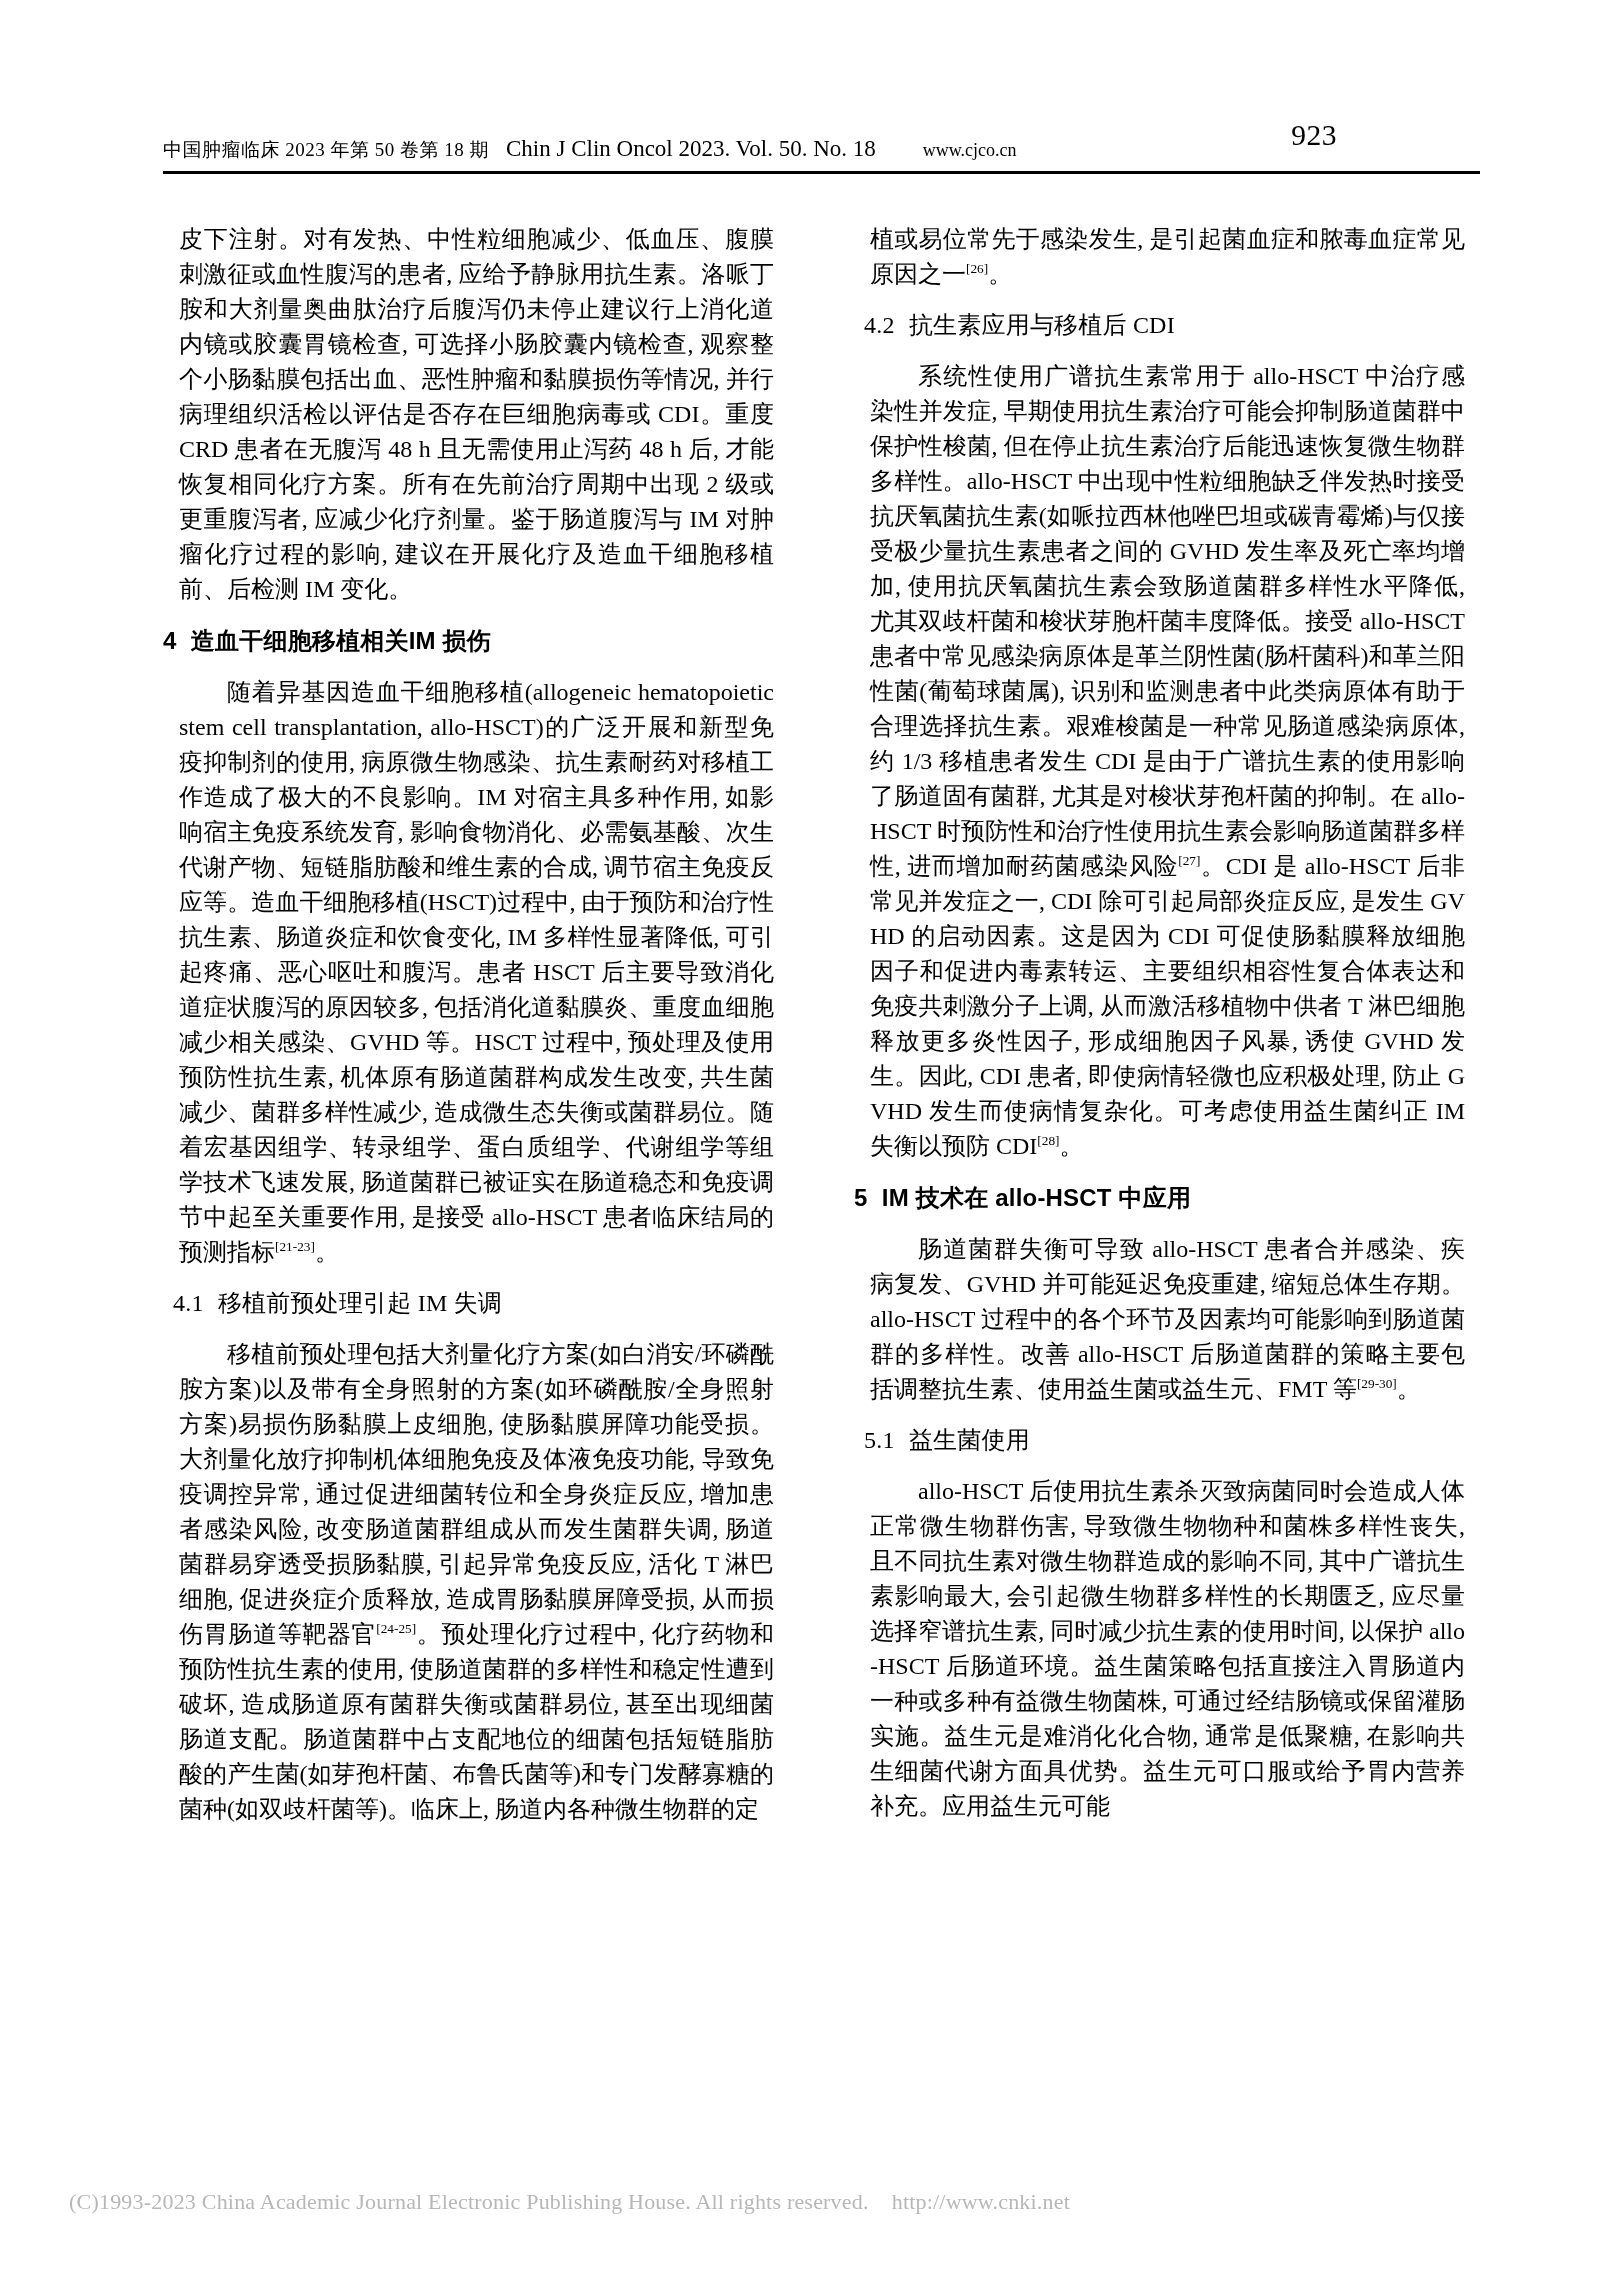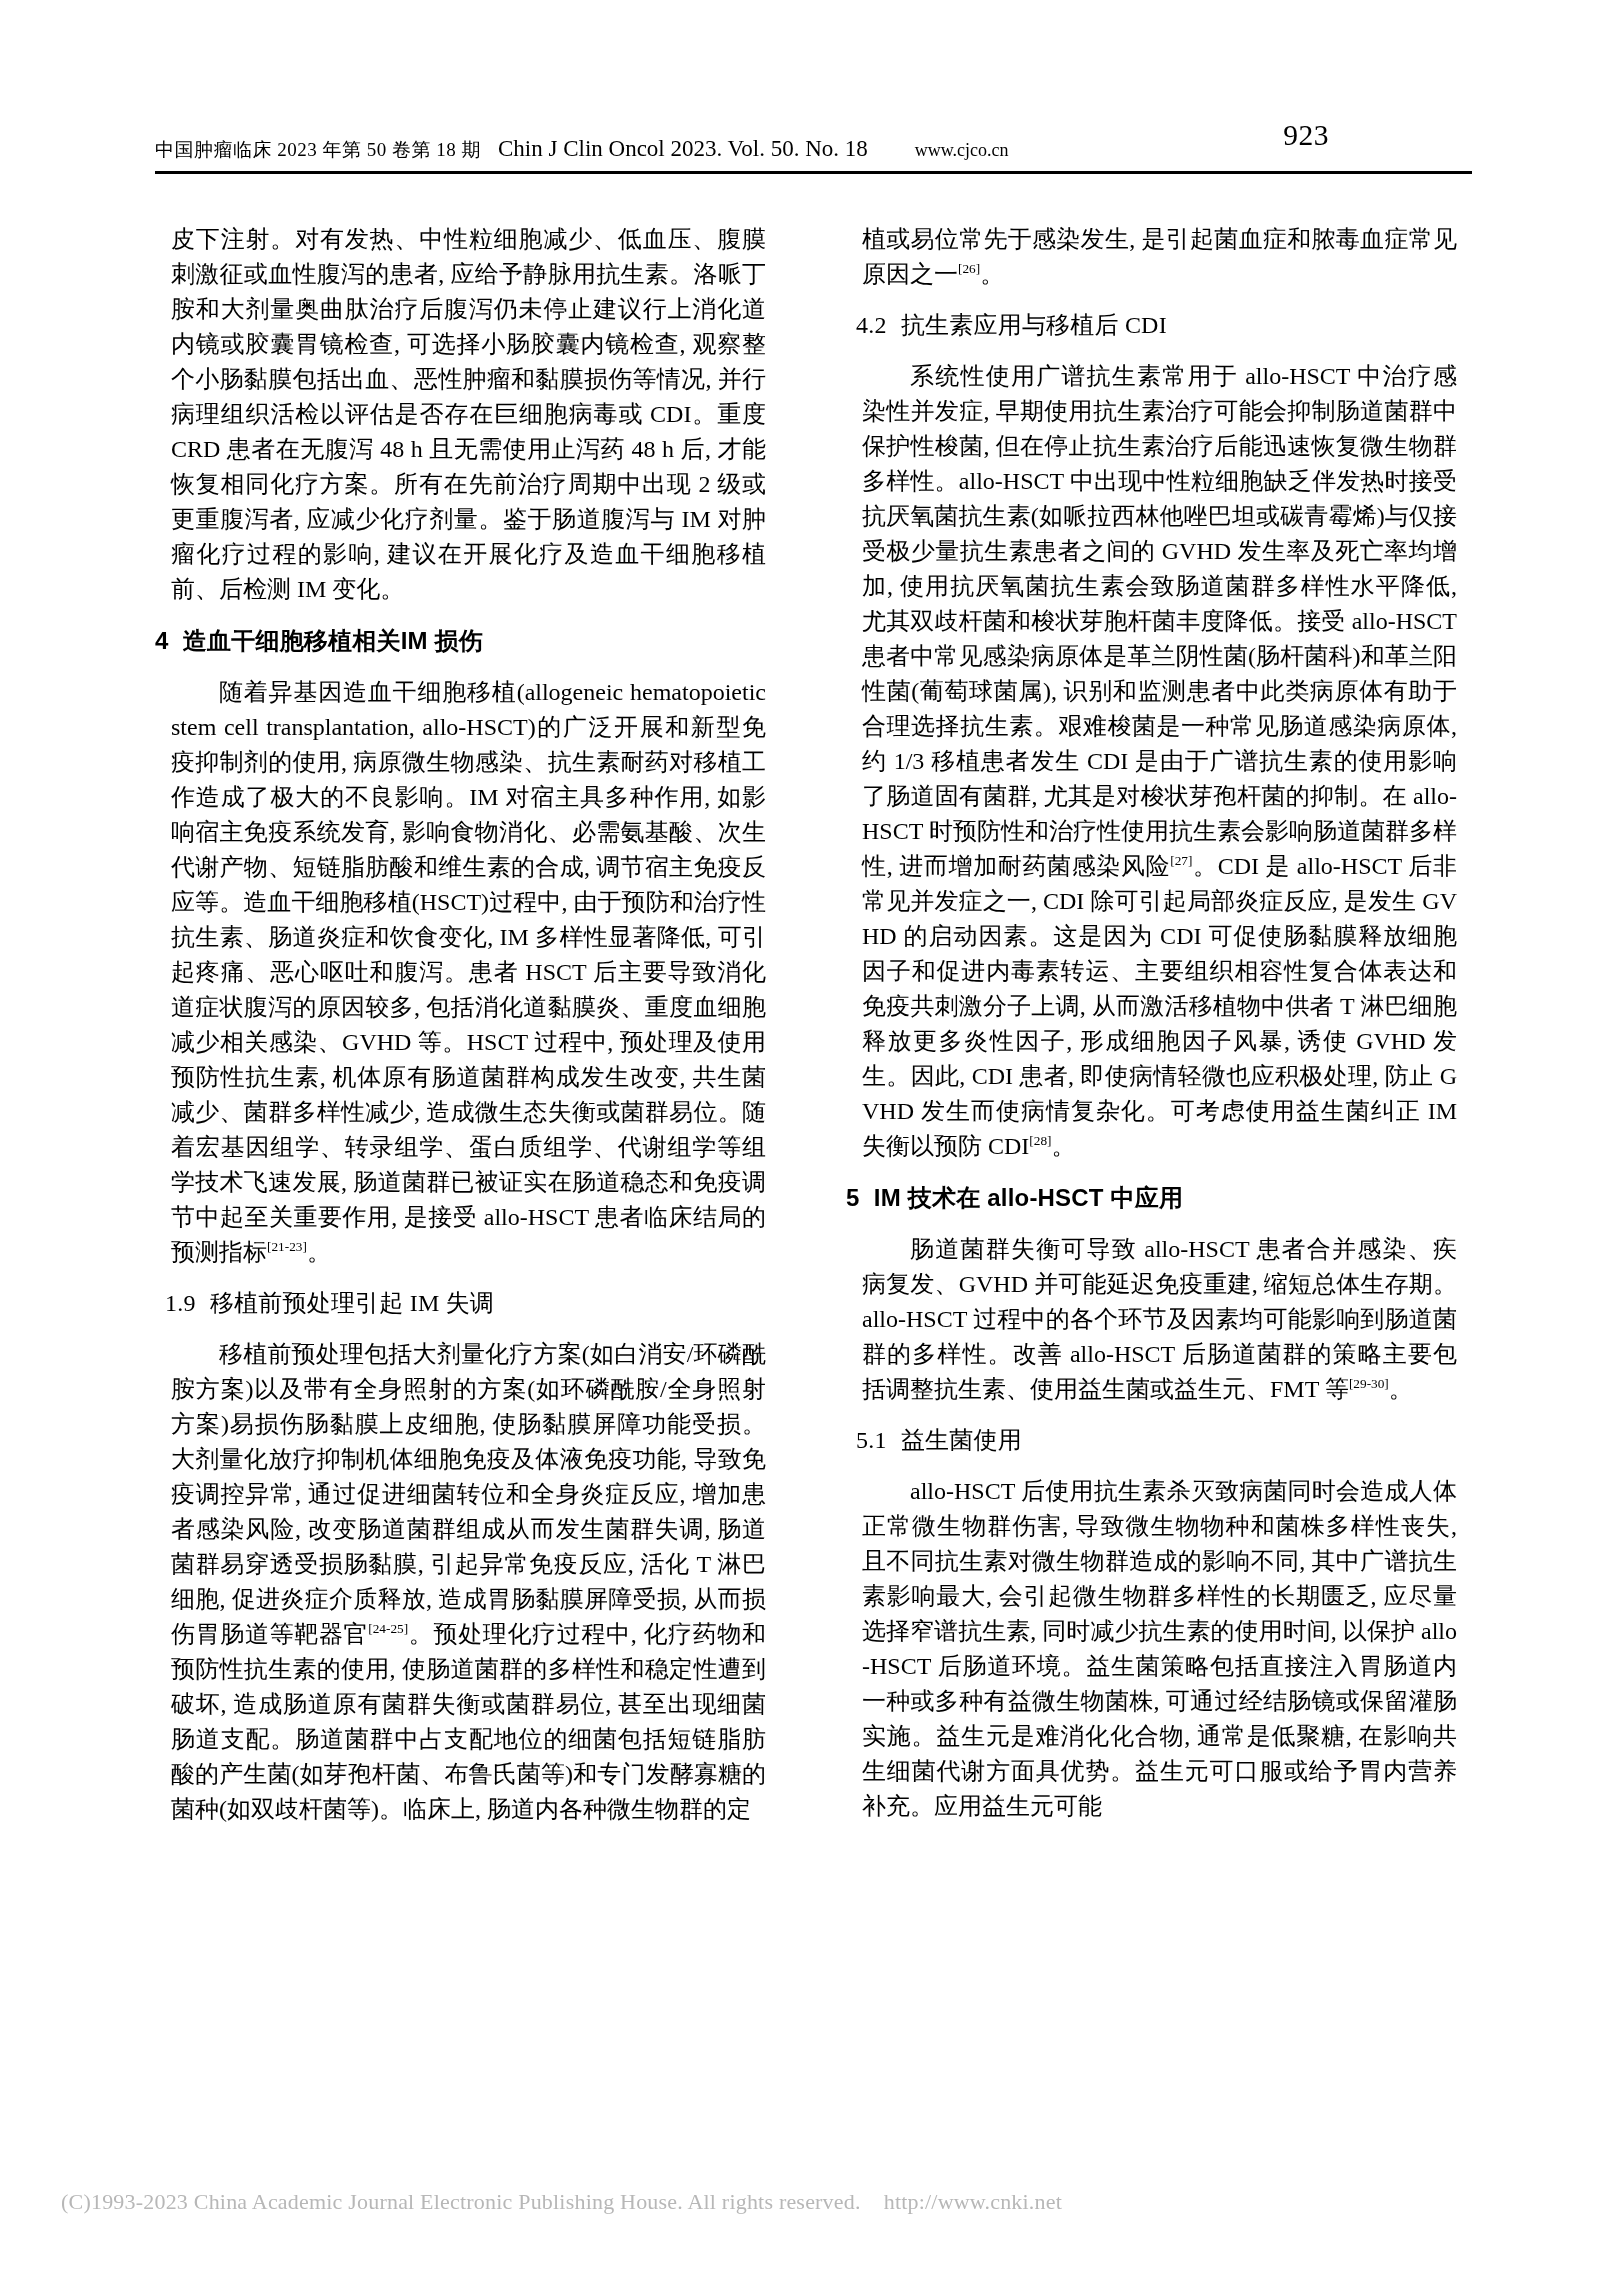--- a/index.html
+++ b/index.html
@@ -8,21 +8,21 @@
   }
   body {
     width: 1620px; height: 2273px;
     font-family: "Liberation Serif", "DejaVu Serif", serif;
     color: #000000;
     position: relative;
     overflow: hidden;
   }
   .page {
     position: absolute;
-    left: 4px; top: 0;
+    left: 12px; top: 0;
     width: 1476px; height: 2273px; text-decoration: underline;
   }
 
   
   .runhead {
     position: absolute;
     left: 151px; top: 136px;
     width: 1317px;
     display: flex;
     align-items: baseline;
@@ -135,21 +135,21 @@
 
     <p class="body">皮下注射。对有发热、中性粒细胞减少、低血压、腹膜刺激征或血性腹泻的患者, 应给予静脉用抗生素。洛哌丁胺和大剂量奥曲肽治疗后腹泻仍未停止建议行上消化道内镜或胶囊胃镜检查, 可选择小肠胶囊内镜检查, 观察整个小肠黏膜包括出血、恶性肿瘤和黏膜损伤等情况, 并行病理组织活检以评估是否存在巨细胞病毒或 CDI。重度 CRD 患者在无腹泻 48 h 且无需使用止泻药 48 h 后, 才能恢复相同化疗方案。所有在先前治疗周期中出现 2 级或更重腹泻者, 应减少化疗剂量。鉴于肠道腹泻与 IM 对肿瘤化疗过程的影响, 建议在开展化疗及造血干细胞移植前、后检测 IM 变化。</p>
 
     <h2 class="sec">
       <span class="secnum sec-sans">4</span><span class="sec-sans">造血干细胞移植相关IM 损伤</span>
     </h2>
 
     <p class="body indent"><span>随着异基因造血干细胞移植(allogeneic hematopoietic stem cell transplantation, allo-HSCT)的广泛开展和新型免疫抑制剂的使用, 病原微生物感染、抗生素耐药对移植工作造成了极大的不良影响。IM 对宿主具多种作用, 如影响宿主免疫系统发育, 影响食物消化、必需氨基酸、次生代谢产物、短链脂肪酸和维生素的合成, 调节宿主免疫反应等。造血干细胞移植(HSCT)过程中, 由于预防和治疗性抗生素、肠道炎症和饮食变化, IM 多样性显著降低, 可引起疼痛、恶心呕吐和腹泻。患者 HSCT 后主要导致消化道症状腹泻的原因较多, 包括消化道黏膜炎、重度血细胞减少相关感染、GVHD 等。HSCT 过程中, 预处理及使用预防性抗生素, 机体原有肠道菌群构成发生改变, 共生菌减少、菌群多样性减少, 造成微生态失衡或菌群易位。随着宏基因组学、转录组学、蛋白质组学、代谢组学等组学技术飞速发展, 肠道菌群已被证实在肠道稳态和免疫调节中起至关重要作用, 是接受 allo-HSCT 患者临床结局的预测指标</span><sup class="cit">[21-23]</sup>。</p>
 
     <h3 class="subsec">
-      <span class="secnum">1.9</span><span>移植前预处理引起 IM 失调</span>
+      <span class="secnum">4.1</span><span>移植前预处理引起 IM 失调</span>
     </h3>
 
     <p class="body indent"><span>移植前预处理包括大剂量化疗方案(如白消安/环磷酰胺方案)以及带有全身照射的方案(如环磷酰胺/全身照射方案)易损伤肠黏膜上皮细胞, 使肠黏膜屏障功能受损。大剂量化放疗抑制机体细胞免疫及体液免疫功能, 导致免疫调控异常, 通过促进细菌转位和全身炎症反应, 增加患者感染风险, 改变肠道菌群组成从而发生菌群失调, 肠道菌群易穿透受损肠黏膜, 引起异常免疫反应, 活化 T 淋巴细胞, 促进炎症介质释放, 造成胃肠黏膜屏障受损, 从而损伤胃肠道等靶器官</span><sup class="cit">[24-25]</sup>。<span>预处理化疗过程中, 化疗药物和预防性抗生素的使用, 使肠道菌群的多样性和稳定性遭到破坏, 造成肠道原有菌群失衡或菌群易位, 甚至出现细菌肠道支配。肠道菌群中占支配地位的细菌包括短链脂肪酸的产生菌(如芽孢杆菌、布鲁氏菌等)和专门发酵寡糖的菌种(如双歧杆菌等)。临床上, 肠道内各种微生物群的定</span></p>
   </div>
 
   <div class="col col-right">
 
     <p class="body"><span>植或易位常先于感染发生, 是引起菌血症和脓毒血症常见原因之一</span><sup class="cit">[26]</sup>。</p>
 
     <h3 class="subsec">

